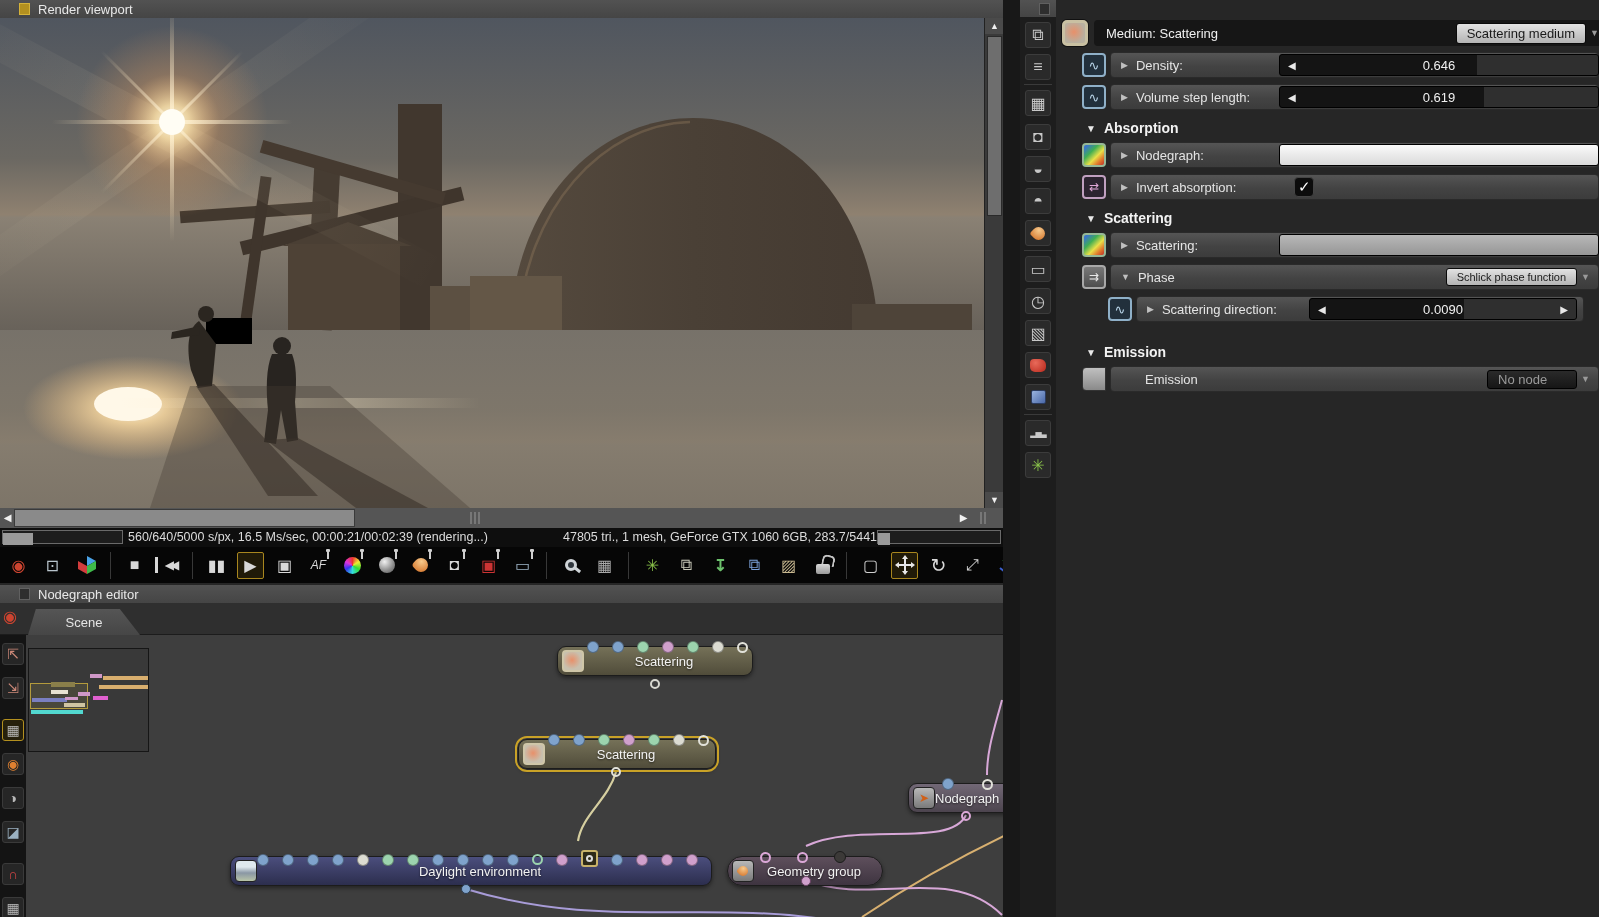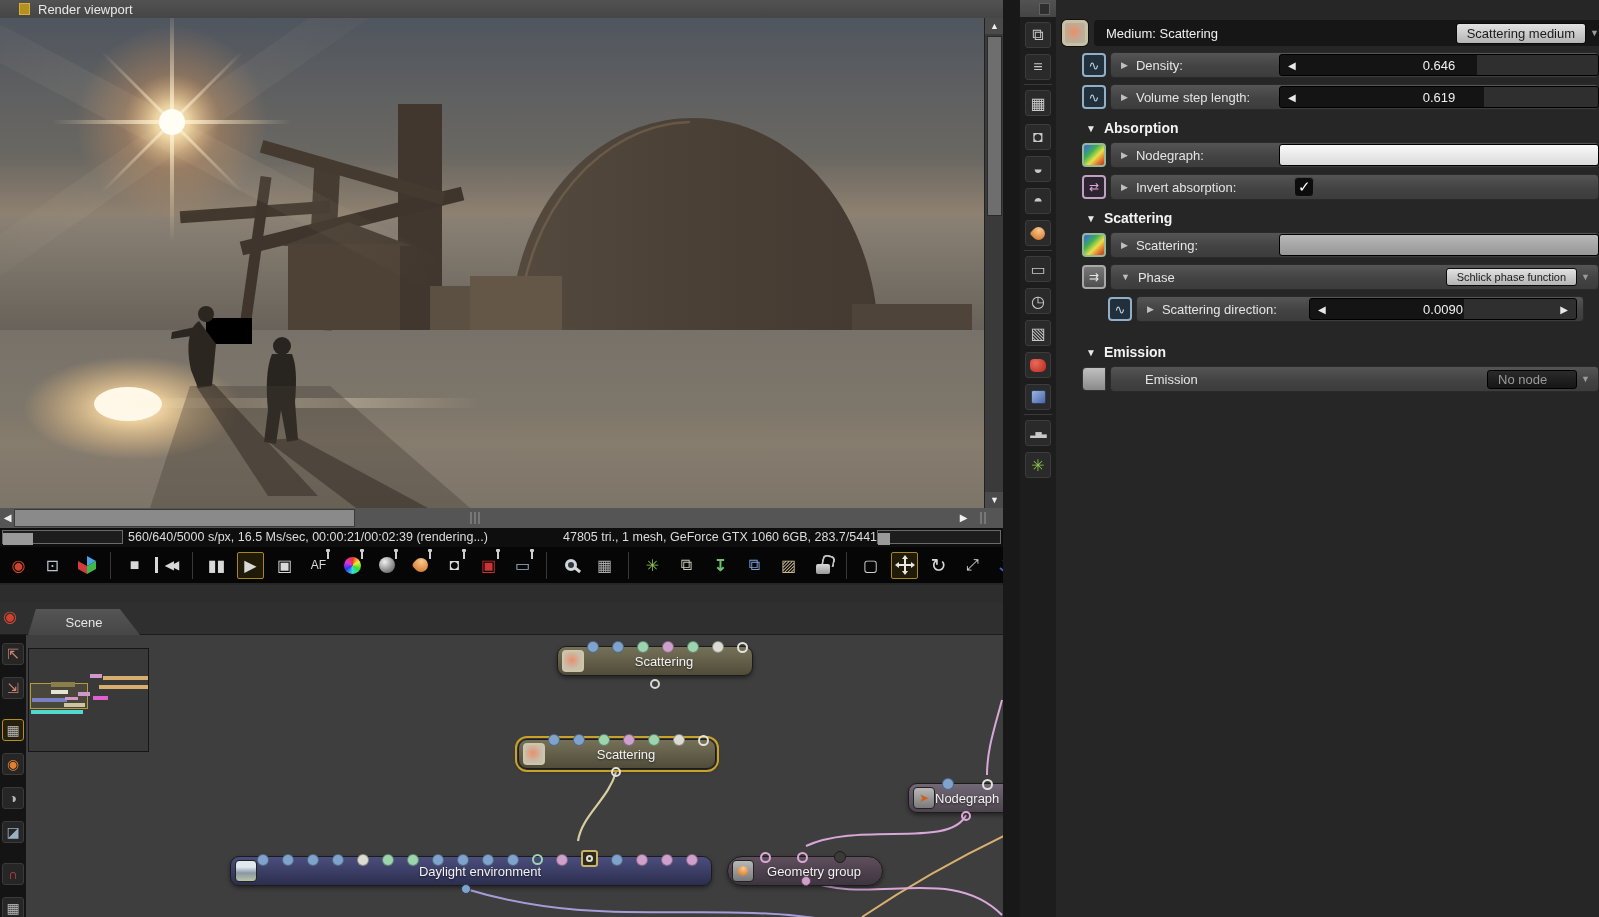--- a/index.html
+++ b/index.html
@@ -256,21 +256,21 @@
             <polygon points="19,6 10,11 10,19 19,14" fill="#3fba4a"></polygon>
         </svg>
       </span>
       <span class="tsep"></span>
       <span class="ti">■</span>
       <span class="ti small" style="letter-spacing:-4px;border-left:3px solid #d8d8d8;height:16px;">◀◀</span>
       <span class="tsep"></span>
       <span class="ti">▮▮</span>
       <span class="ti activebox">▶</span>
       <span class="ti">▣</span>
-      <span class="ti small pinned" style="">AF</span>
+      <span class="ti small pinned" style="font-style:italic;">AF</span>
       <span class="ti pinned">
           <span class="cwheel"></span>
         </span>
       <span class="ti pinned">
           <span class="sph"></span>
         </span>
       <span class="ti pinned">
           <span class="drop"></span>
         </span>
       <span class="ti pinned">◘</span>
@@ -466,20 +466,24 @@
         <span class="rlabel">Emission</span>
         <span style="flex:1;"></span>
         <button class="btn-dark" style="text-align:left;">No node</button>
         <span class="dd-arrow">▼</span>
         <span style="width:8px;"></span>
       </div>
     </div>
   </div>
 
   <div id="nodegraph">
+    <div class="panel-header" style="left:0;top:0;width:1003px;height:18px;">
+      <span class="ph-square"></span>
+      <span>Nodegraph editor</span>
+    </div>
     <div id="ng-tabrow">
       <span class="scene-tab">
           <span>Scene</span>
         </span>
     </div>
     <span class="tab-target">◉</span>
 
     <div id="lstrip">
       <span class="li" style="top:8px;color:#cc8878;">⇱</span>
       <span class="li" style="top:42px;color:#cc8878;">⇲</span>

